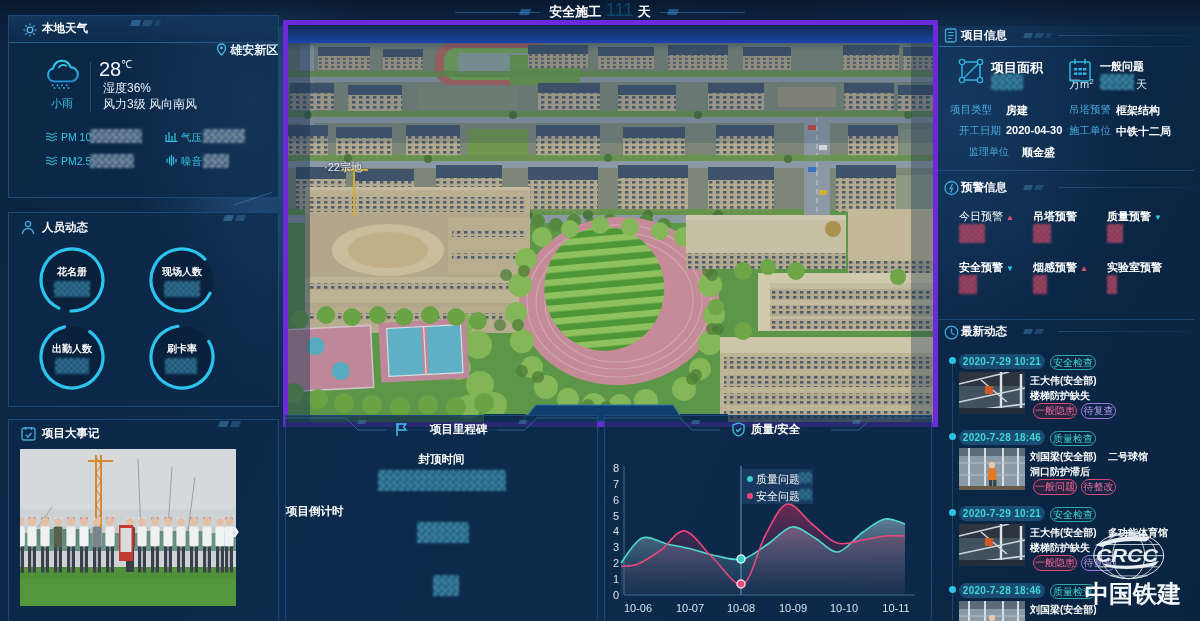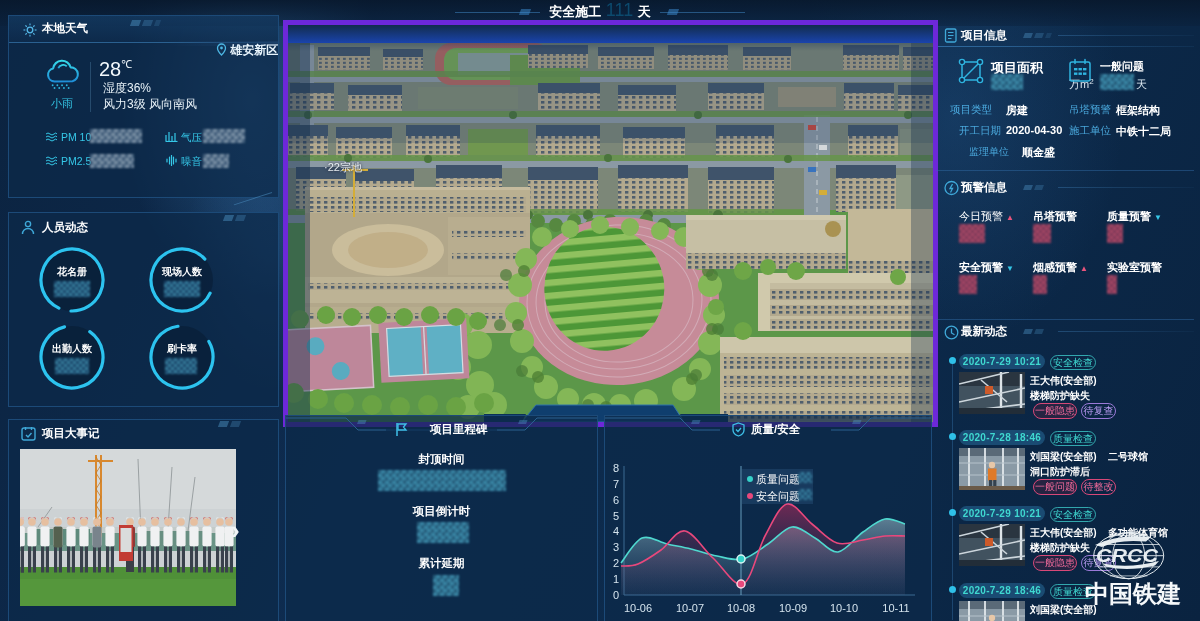--- a/index.html
+++ b/index.html
@@ -622,24 +622,23 @@
   <svg class="abs" style="left:108px;top:6px;" width="15" height="15" viewBox="0 0 15 15">
     <path d="M3 1 v13" stroke="#3fc0e8" stroke-width="1.5"></path>
     <path d="M4 2 h8 l-2.5 3 l2.5 3 h-8 z" fill="none" stroke="#3fc0e8" stroke-width="1.3"></path>
   </svg>
 
   <div class="abs ptitle" style="left:128px;top:6px;margin-left:16px;">项目里程碑</div>
 
   <div class="abs" style="left:0;top:36px;width:100%;text-align:center;font-size:11.5px;font-weight:bold;">封顶时间</div>
   <div class="mosaic mos-cyan" style="left:92px;top:54px;width:128px;height:21px;"></div>
 
-  <div class="abs" style="left:0;top:88px;width:100%;text-align:center;font-size:11.5px;font-weight:bold;">项目倒计时</div>
+  <div class="abs" style="left:0;top:88px;width:100%;font-size:11.5px;font-weight:bold;">项目倒计时</div>
   <div class="mosaic mos-cyan" style="left:131px;top:106px;width:52px;height:21px;"></div>
 
-  <div class="abs" style="left:0;top:140px;width:100%;text-align:center;font-size:11.5px;font-weight:bold;">累计延期</div>
   <div class="mosaic mos-cyan" style="left:147px;top:159px;width:26px;height:21px;"></div>
 </div>
 
 <div class="panel" id="quality" style="left:604px;top:415px;width:326px;height:206px;border-bottom:none;">
 
   <svg class="abs" style="left:0;top:0;" width="326" height="26" viewBox="0 0 326 26">
     <path d="M0 2 H75 L87 14 H115" fill="none" stroke="#2a6090" stroke-width="1"></path>
     <path d="M326 2 H266 L254 14 H226" fill="none" stroke="#2a6090" stroke-width="1"></path>
     <rect x="89" y="4" width="8" height="4" fill="rgba(80,150,200,0.4)" transform="skewX(-20)"></rect>
     <rect x="250" y="4" width="8" height="4" fill="rgba(80,150,200,0.4)" transform="skewX(-20)"></rect>

